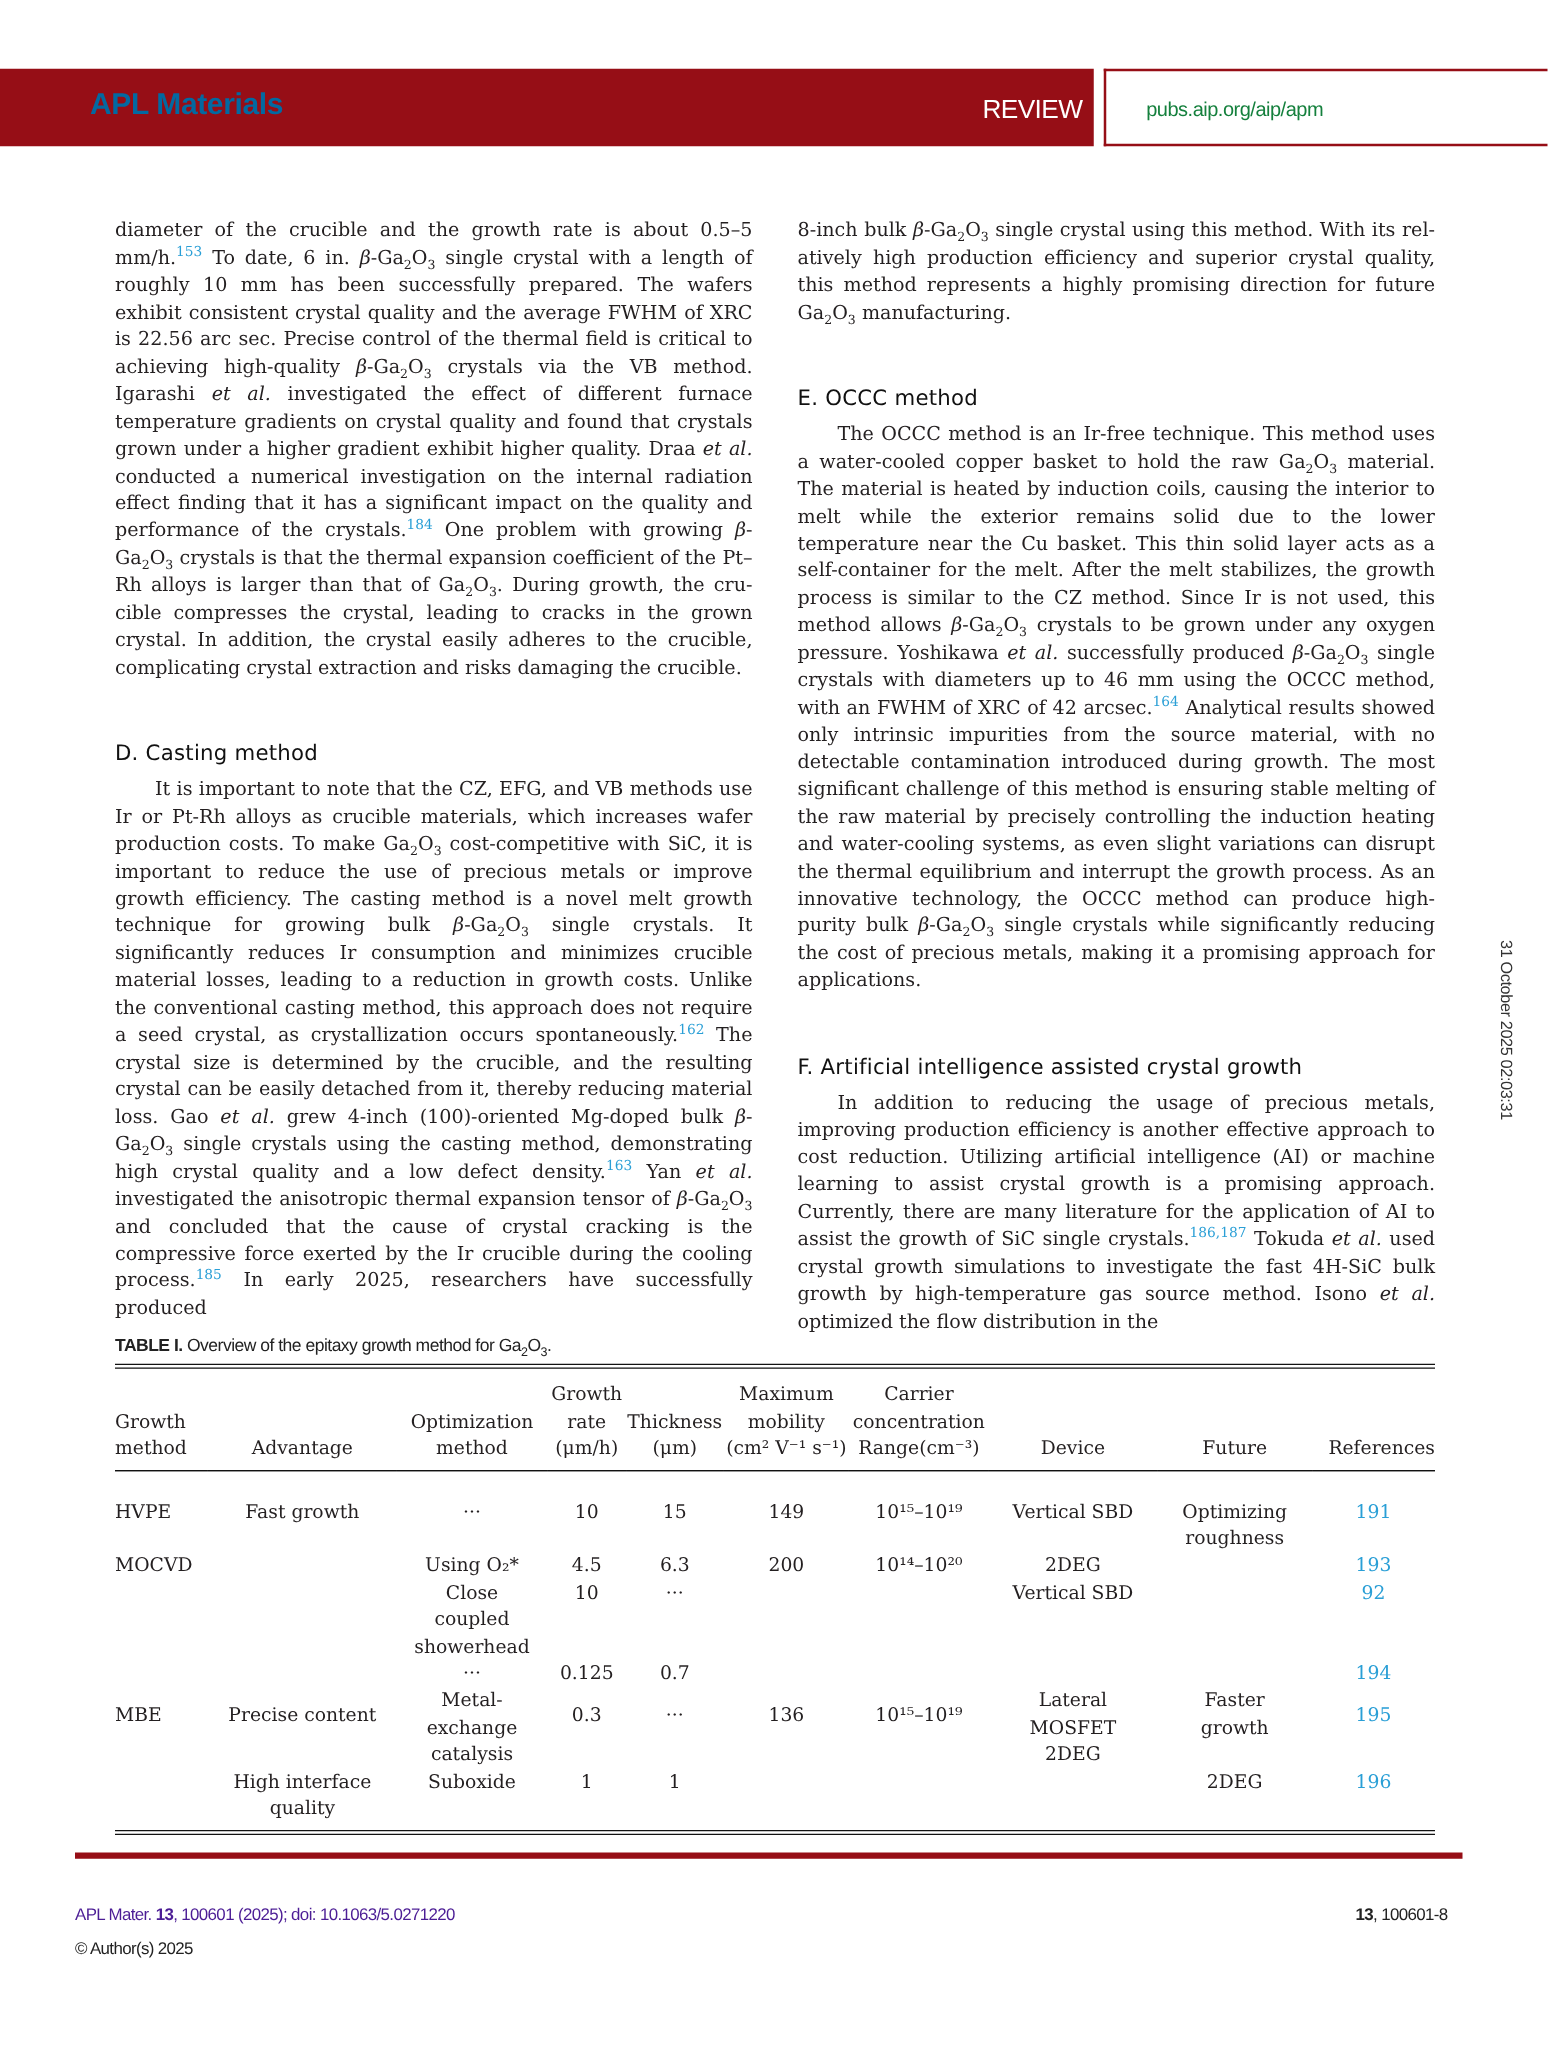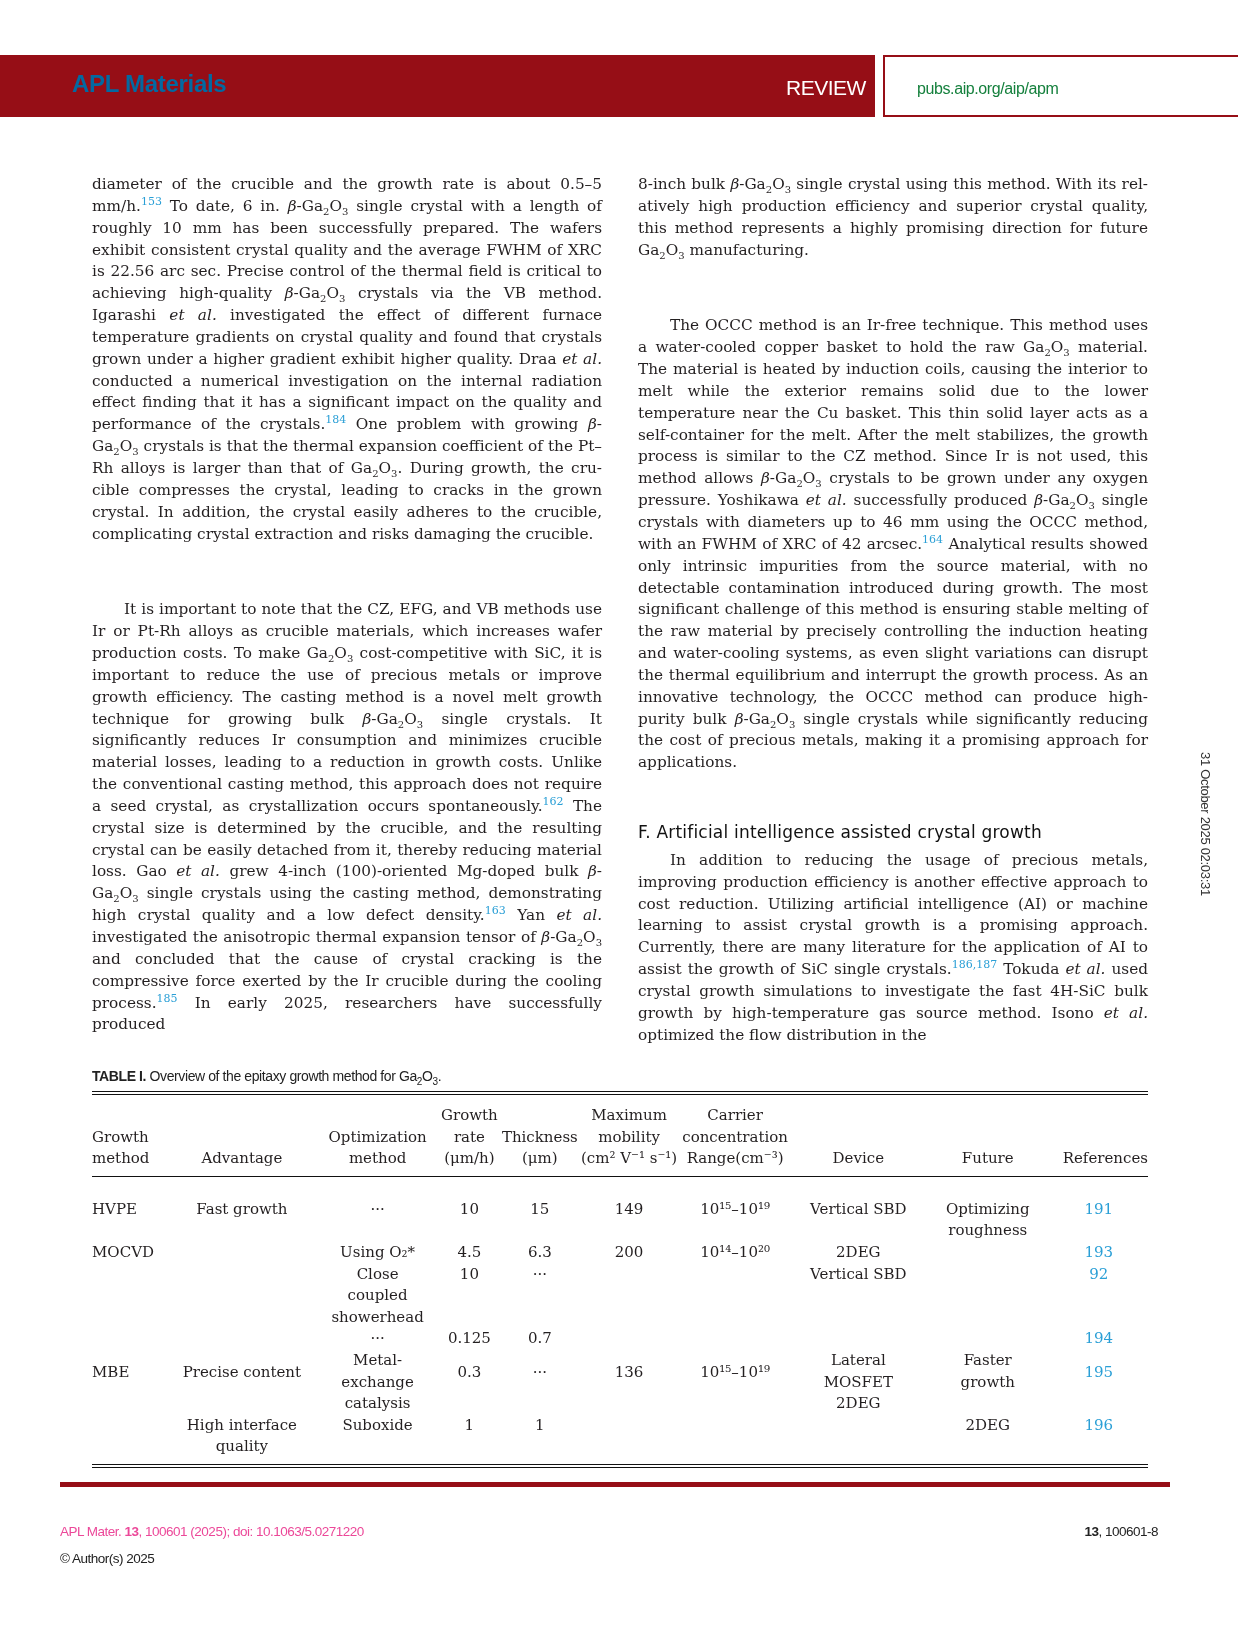--- a/index.html
+++ b/index.html
@@ -46,48 +46,50 @@
   thead tr { border-bottom: 1.5px solid #111; }
   td { text-align: center; vertical-align: top; padding: 0; }
   td.left, th.left { text-align: left; }
   td.link { color: #2a9fd6; }
   .grp-top td { padding-top: 22px; }
   .grp-gap td { padding-top: 12px; }
 
   
   .ftr-bar { position: absolute; left: 60px; top: 1482px; width: 1110px; height: 5px; background: #960e16; }
   .ftr-cite { position: absolute; left: 60px; top: 1524px; font-family: "Liberation Sans", sans-serif;
-              font-size: 13.5px; color: #ec4899; letter-spacing: -0.5px; }
+              font-size: 13.5px; color: #4c1d95; letter-spacing: -0.5px; }
   .ftr-page { position: absolute; right: 80px; top: 1524px; font-family: "Liberation Sans", sans-serif;
               font-size: 13.5px; color: #222; letter-spacing: -0.5px; }
   .ftr-copy { position: absolute; left: 60px; top: 1551px; font-family: "Liberation Sans", sans-serif;
               font-size: 13.5px; color: #222; letter-spacing: -0.5px; }
 </style>
 </head>
 <body>
 
 <div class="hdr-bar"></div>
 <div class="hdr-title">APL Materials</div>
 <div class="hdr-review">REVIEW</div>
 <div class="hdr-box"></div>
 <a class="hdr-url">pubs.aip.org/aip/apm</a>
 
 <div class="col col-left">
   <p><span>diameter of the crucible and the growth rate is about 0.5–5 mm/h.</span><a class="ref">153</a><span> To date, 6 in. </span><span class="it">β</span><span>-Ga</span><sub>2</sub><span>O</span><sub>3</sub><span> single crystal with a length of roughly 10 mm has been successfully prepared. The wafers exhibit consistent crys­tal quality and the average FWHM of XRC is 22.56 arc sec. Precise control of the thermal field is critical to achieving high-quality </span><span class="it">β</span><span>-Ga</span><sub>2</sub><span>O</span><sub>3</sub><span> crystals via the VB method. Igarashi </span><span class="it">et al.</span><span> investigated the effect of different furnace temperature gradients on crystal quality and found that crystals grown under a higher gradient exhibit higher quality. Draa </span><span class="it">et al.</span><span> conducted a numerical investigation on the inter­nal radiation effect finding that it has a significant impact on the quality and performance of the crystals.</span><a class="ref">184</a><span> One problem with grow­ing </span><span class="it">β</span><span>-Ga</span><sub>2</sub><span>O</span><sub>3</sub><span> crystals is that the thermal expansion coefficient of the Pt–Rh alloys is larger than that of Ga</span><sub>2</sub><span>O</span><sub>3</sub><span>. During growth, the cru­cible compresses the crystal, leading to cracks in the grown crystal. In addition, the crystal easily adheres to the crucible, complicating crystal extraction and risks damaging the crucible.</span></p>
 
   <div style="height:48px"></div>
+  <h3 class="sec-h">D. Casting method</h3>
   <div style="height:6px"></div>
 
   <p class="indent"><span>It is important to note that the CZ, EFG, and VB methods use Ir or Pt-Rh alloys as crucible materials, which increases wafer production costs. To make Ga</span><sub>2</sub><span>O</span><sub>3</sub><span> cost-competitive with SiC, it is important to reduce the use of precious metals or improve growth efficiency. The casting method is a novel melt growth technique for growing bulk </span><span class="it">β</span><span>-Ga</span><sub>2</sub><span>O</span><sub>3</sub><span> single crystals. It significantly reduces Ir consumption and minimizes crucible material losses, leading to a reduction in growth costs. Unlike the conventional casting method, this approach does not require a seed crystal, as crystal­lization occurs spontaneously.</span><a class="ref">162</a><span> The crystal size is determined by the crucible, and the resulting crystal can be easily detached from it, thereby reducing material loss. Gao </span><span class="it">et al.</span><span> grew 4-inch (100)-oriented Mg-doped bulk </span><span class="it">β</span><span>-Ga</span><sub>2</sub><span>O</span><sub>3</sub><span> single crystals using the casting method, demonstrating high crystal quality and a low defect den­sity.</span><a class="ref">163</a><span> Yan </span><span class="it">et al.</span><span> investigated the anisotropic thermal expansion tensor of </span><span class="it">β</span><span>-Ga</span><sub>2</sub><span>O</span><sub>3</sub><span> and concluded that the cause of crystal cracking is the compressive force exerted by the Ir crucible during the cool­ing process.</span><a class="ref">185</a><span> In early 2025, researchers have successfully produced</span></p>
 </div>
 
 <div class="col col-right">
   <p><span>8-inch bulk </span><span class="it">β</span><span>-Ga</span><sub>2</sub><span>O</span><sub>3</sub><span> single crystal using this method. With its rel­atively high production efficiency and superior crystal quality, this method represents a highly promising direction for future Ga</span><sub>2</sub><span>O</span><sub>3</sub><span> manufacturing.</span></p>
 
   <div style="height:48px"></div>
+  <h3 class="sec-h">E. OCCC method</h3>
   <div style="height:6px"></div>
 
   <p class="indent"><span>The OCCC method is an Ir-free technique. This method uses a water-cooled copper basket to hold the raw Ga</span><sub>2</sub><span>O</span><sub>3</sub><span> material. The material is heated by induction coils, causing the interior to melt while the exterior remains solid due to the lower temperature near the Cu basket. This thin solid layer acts as a self-container for the melt. After the melt stabilizes, the growth process is similar to the CZ method. Since Ir is not used, this method allows </span><span class="it">β</span><span>-Ga</span><sub>2</sub><span>O</span><sub>3</sub><span> crystals to be grown under any oxygen pressure. Yoshikawa </span><span class="it">et al.</span><span> successfully produced </span><span class="it">β</span><span>-Ga</span><sub>2</sub><span>O</span><sub>3</sub><span> single crystals with diameters up to 46 mm using the OCCC method, with an FWHM of XRC of 42 arcsec.</span><a class="ref">164</a><span> Analyti­cal results showed only intrinsic impurities from the source material, with no detectable contamination introduced during growth. The most significant challenge of this method is ensuring stable melting of the raw material by precisely controlling the induction heating and water-cooling systems, as even slight variations can disrupt the thermal equilibrium and interrupt the growth process. As an innovative technology, the OCCC method can produce high-purity bulk </span><span class="it">β</span><span>-Ga</span><sub>2</sub><span>O</span><sub>3</sub><span> single crystals while significantly reducing the cost of precious metals, making it a promising approach for applications.</span></p>
 
   <div style="height:48px"></div>
   <h3 class="sec-h">F. Artificial intelligence assisted crystal growth</h3>
   <div style="height:6px"></div>
 
   <p class="indent"><span>In addition to reducing the usage of precious metals, improving production efficiency is another effective approach to cost reduc­tion. Utilizing artificial intelligence (AI) or machine learning to assist crystal growth is a promising approach. Currently, there are many literature for the application of AI to assist the growth of SiC sin­gle crystals.</span><a class="ref">186,187</a><span> Tokuda </span><span class="it">et al.</span><span> used crystal growth simulations to investigate the fast 4H-SiC bulk growth by high-temperature gas source method.  Isono </span><span class="it">et al.</span><span> optimized the flow distribution in the</span></p>
 </div>

